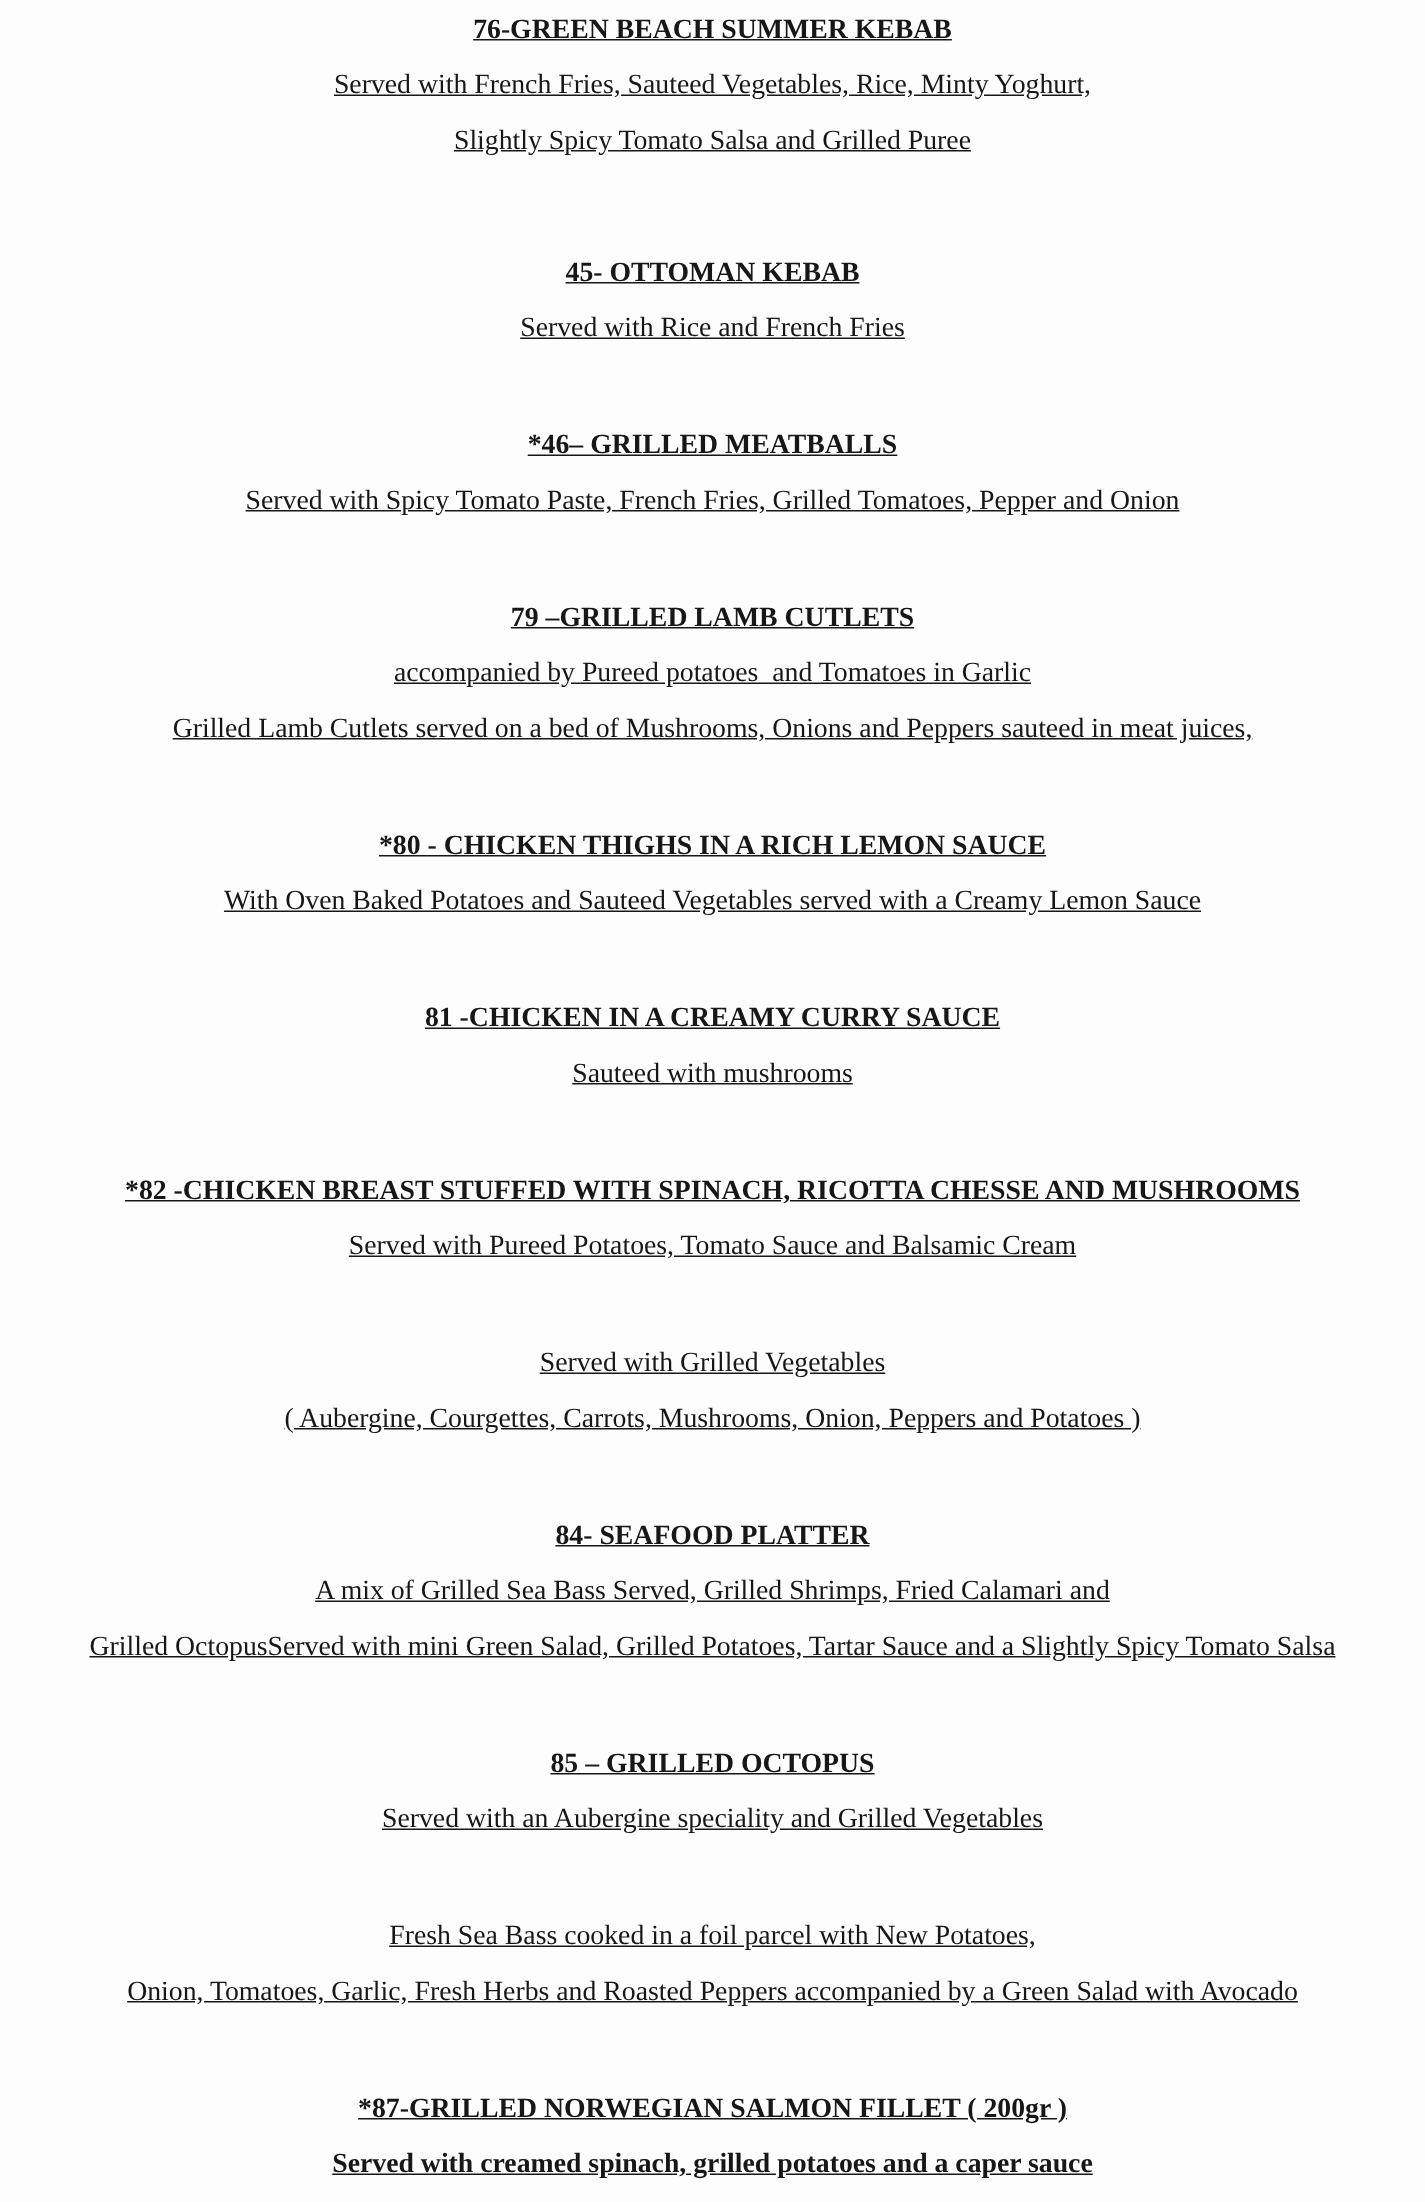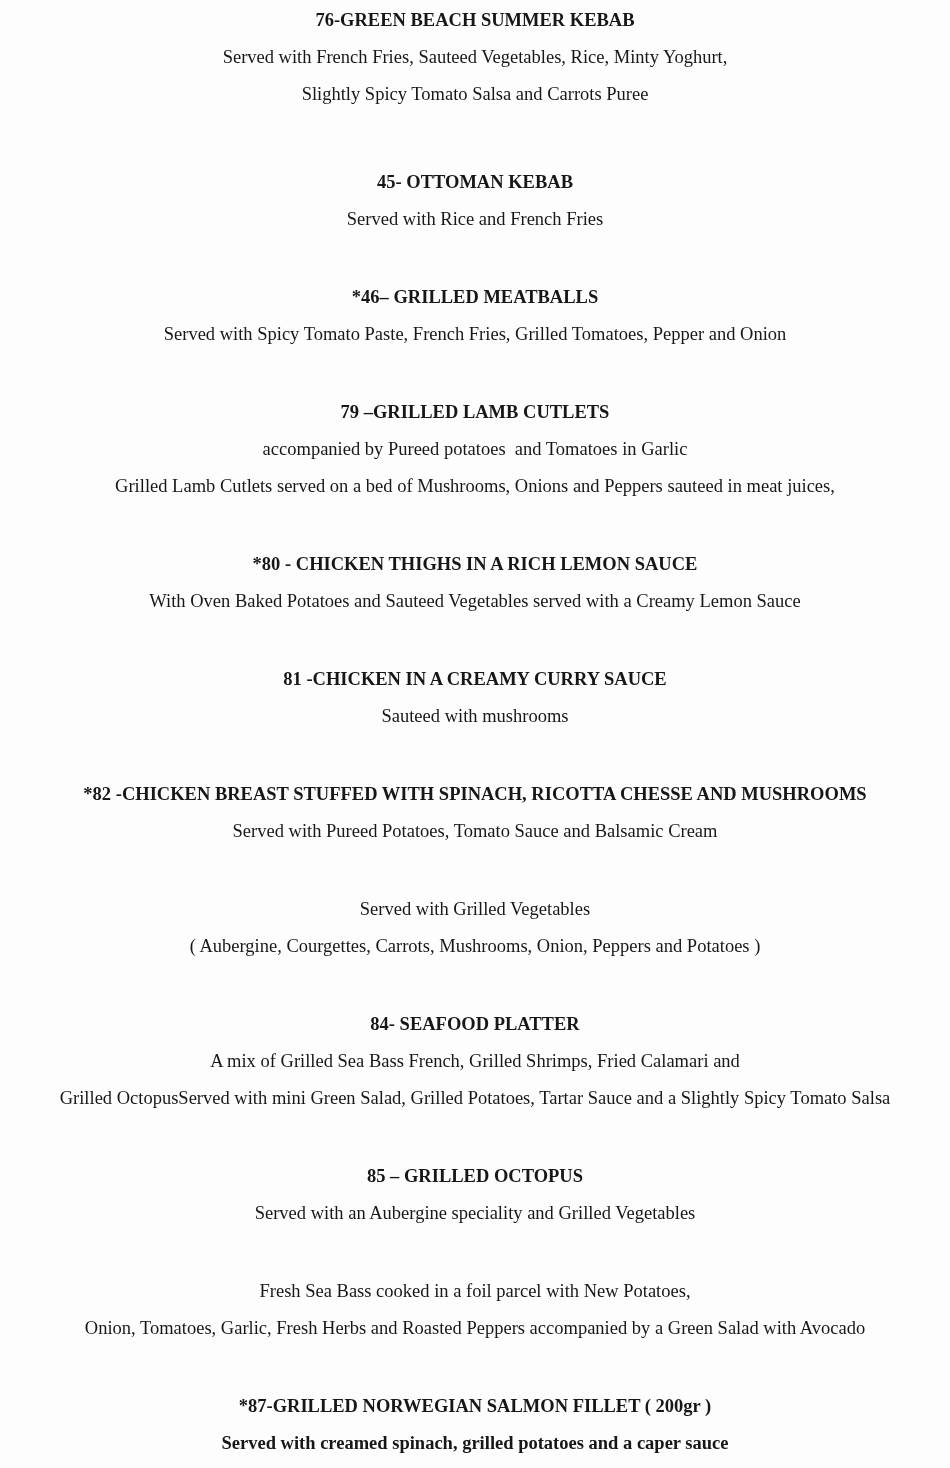--- a/index.html
+++ b/index.html
@@ -13,20 +13,21 @@
     box-sizing: border-box;
     padding: 8px 5px 0 5px;
     margin: 0 auto;
     background: #fdfdfd;
     color: #171717;
     font-family: "Liberation Serif", "DejaVu Serif", serif;
     font-size: 18.5px;
     line-height: 25px;
     text-align: center;
     overflow: hidden;
+    text-decoration: underline;
   }
   .menu-section {
     margin: 0 0 53px 0;
   }
   
   .menu-section:first-child {
     margin-bottom: 63px;
   }
   .item-title {
     margin: 0;
@@ -46,21 +47,21 @@
   }
 </style>
 </head>
 <body>
 
 <main class="menu-page" style="background: rgb(253, 253, 253); color: rgb(23, 23, 23);">
   <div id="menu-sections">
   <section class="menu-section">
     <h2 class="item-title">76-GREEN BEACH SUMMER KEBAB</h2>
   <p class="item-desc-line">Served with French Fries, Sauteed Vegetables, Rice, Minty Yoghurt,</p>
-        <p class="item-desc-line">Slightly Spicy Tomato Salsa and Carrots Puree</p>
+        <p class="item-desc-line">Slightly Spicy Tomato Salsa and Grilled Puree</p>
       </section>
 
   <section class="menu-section">
     <h2 class="item-title">45- OTTOMAN KEBAB</h2>
   <p class="item-desc-line">Served with Rice and French Fries</p>
       </section>
 
   <section class="menu-section">
     <h2 class="item-title">*46– GRILLED MEATBALLS</h2>
   <p class="item-desc-line">Served with Spicy Tomato Paste, French Fries, Grilled Tomatoes, Pepper and Onion</p>
@@ -87,21 +88,21 @@
   <p class="item-desc-line">Served with Pureed Potatoes, Tomato Sauce and Balsamic Cream</p>
       </section>
 
   <section class="menu-section">
   <p class="item-desc-line">Served with Grilled Vegetables</p>
         <p class="item-desc-line">( Aubergine, Courgettes, Carrots, Mushrooms, Onion, Peppers and Potatoes )</p>
       </section>
 
   <section class="menu-section">
     <h2 class="item-title">84- SEAFOOD PLATTER</h2>
-  <p class="item-desc-line">A mix of Grilled Sea Bass French, Grilled Shrimps, Fried Calamari and</p>
+  <p class="item-desc-line">A mix of Grilled Sea Bass Served, Grilled Shrimps, Fried Calamari and</p>
         <p class="item-desc-line">Grilled OctopusServed with mini Green Salad, Grilled Potatoes, Tartar Sauce and a Slightly Spicy Tomato Salsa</p>
       </section>
 
   <section class="menu-section">
     <h2 class="item-title">85 – GRILLED OCTOPUS</h2>
   <p class="item-desc-line">Served with an Aubergine speciality and Grilled Vegetables</p>
       </section>
 
   <section class="menu-section">
   <p class="item-desc-line">Fresh Sea Bass cooked in a foil parcel with New Potatoes,</p>

